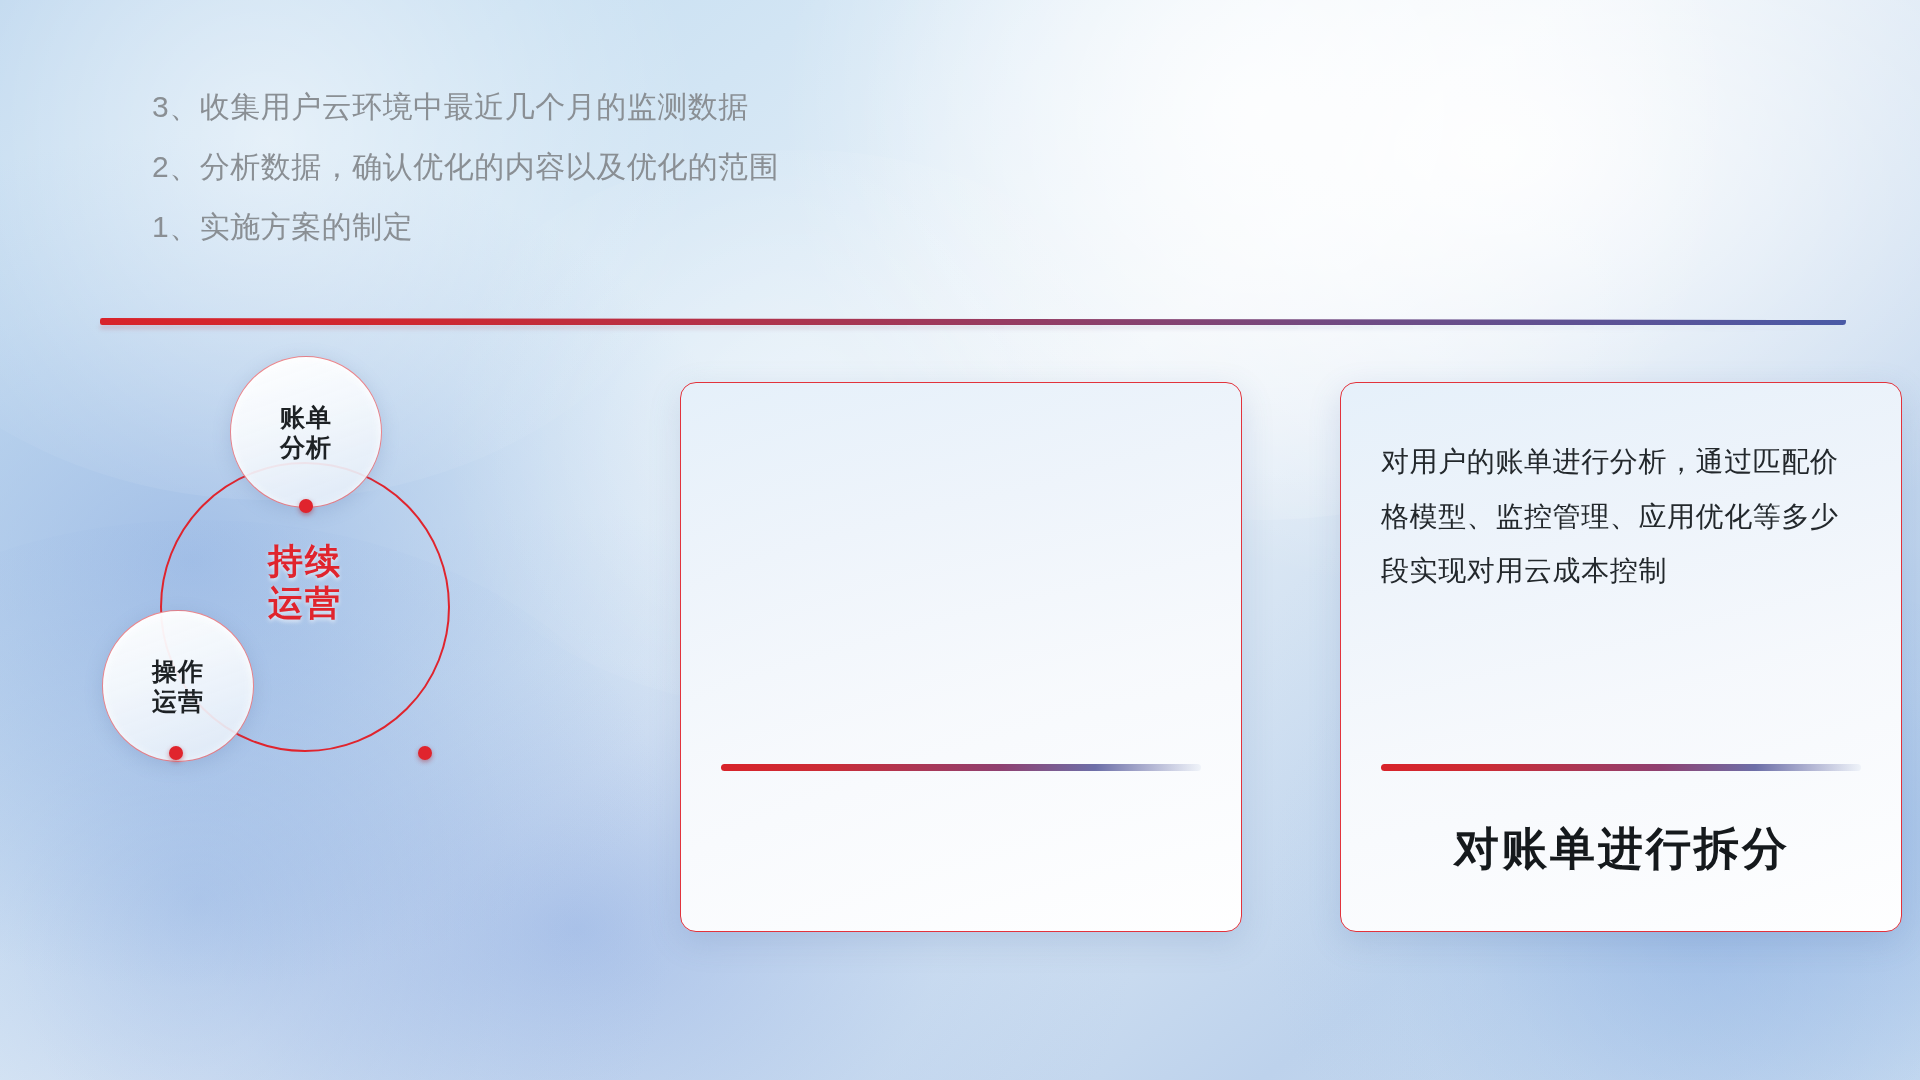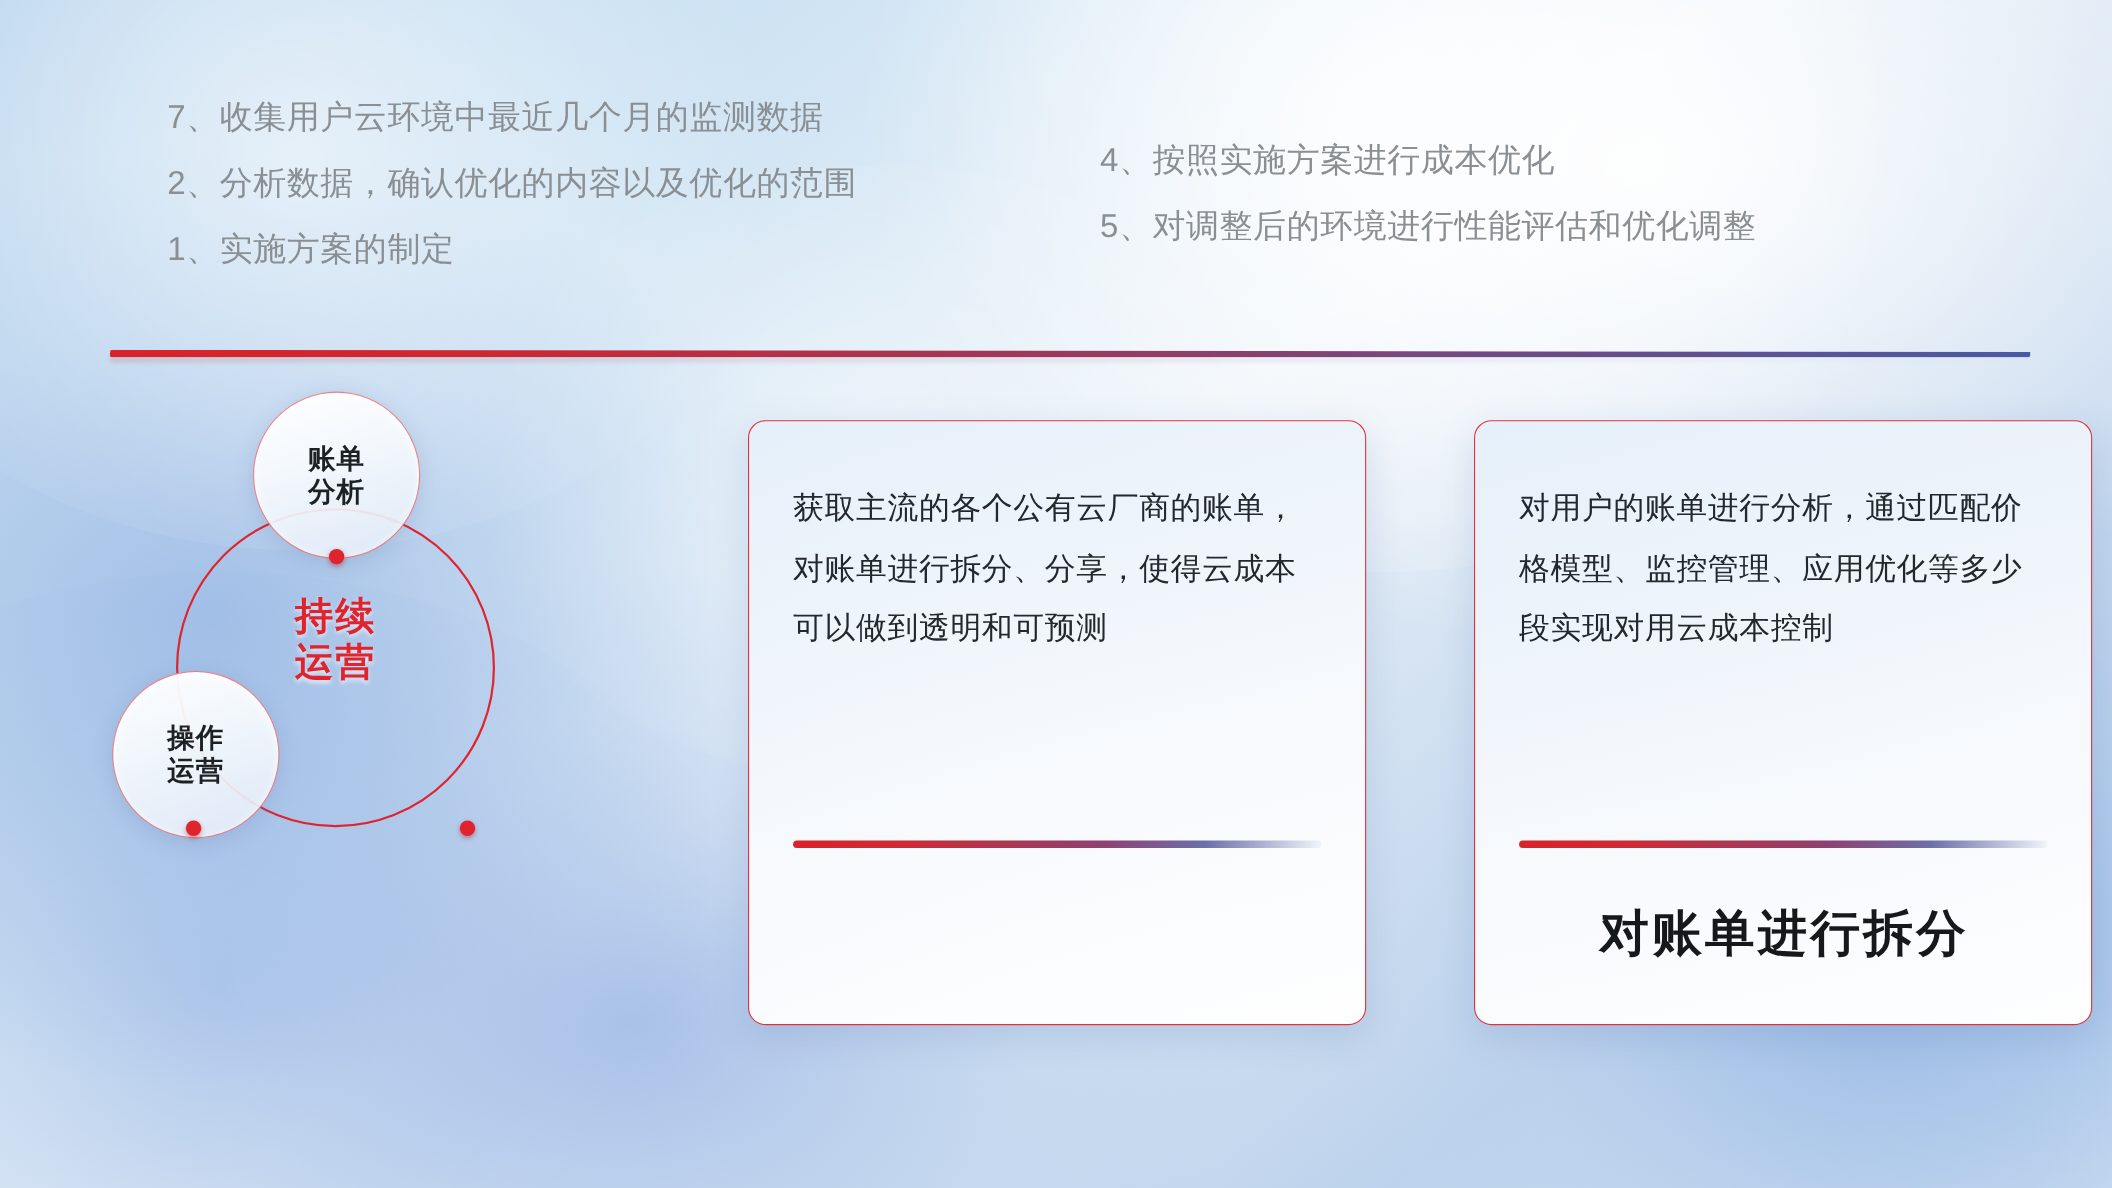--- a/index.html
+++ b/index.html
@@ -218,27 +218,23 @@
 <div id="slide">
 
   <div class="bg-blob blob-a"></div>
   <div class="bg-blob blob-b"></div>
   <div class="bg-blob blob-c"></div>
   <div class="bg-blob blob-d"></div>
   <div class="bg-blob blob-e"></div>
 
   <div class="steps">
     <div class="step-col col-left">
-      <div class="step-line">7、收集用户云环境中最近几个月的监测数据</div>
+      <div class="step-line">3、收集用户云环境中最近几个月的监测数据</div>
       <div class="step-line">2、分析数据，确认优化的内容以及优化的范围</div>
       <div class="step-line">1、实施方案的制定</div>
-    </div>
-    <div class="step-col col-right">
-      <div class="step-line">4、按照实施方案进行成本优化</div>
-      <div class="step-line">5、对调整后的环境进行性能评估和优化调整</div>
     </div>
   </div>
 
   <div class="divider-shadow"></div>
   <div class="divider"></div>
 
   <div class="cluster">
 
     <div class="ring ring-main"></div>
 
@@ -261,21 +257,20 @@
       </div>
     </div>
 
 
     <div class="node-dot dot-top"></div>
     <div class="node-dot dot-left"></div>
     <div class="node-dot dot-right"></div>
   </div>
 
   <div class="card card-1">
-    <div class="card-body">获取主流的各个公有云厂商的账单，对账单进行拆分、分享，使得云成本可以做到透明和可预测</div>
     <div class="card-rule"></div>
   </div>
 
   <div class="card card-2">
     <div class="card-body">对用户的账单进行分析，通过匹配价格模型、监控管理、应用优化等多少段实现对用云成本控制</div>
     <div class="card-rule"></div>
     <div class="card-title">对账单进行拆分</div>
   </div>
 
 </div>

